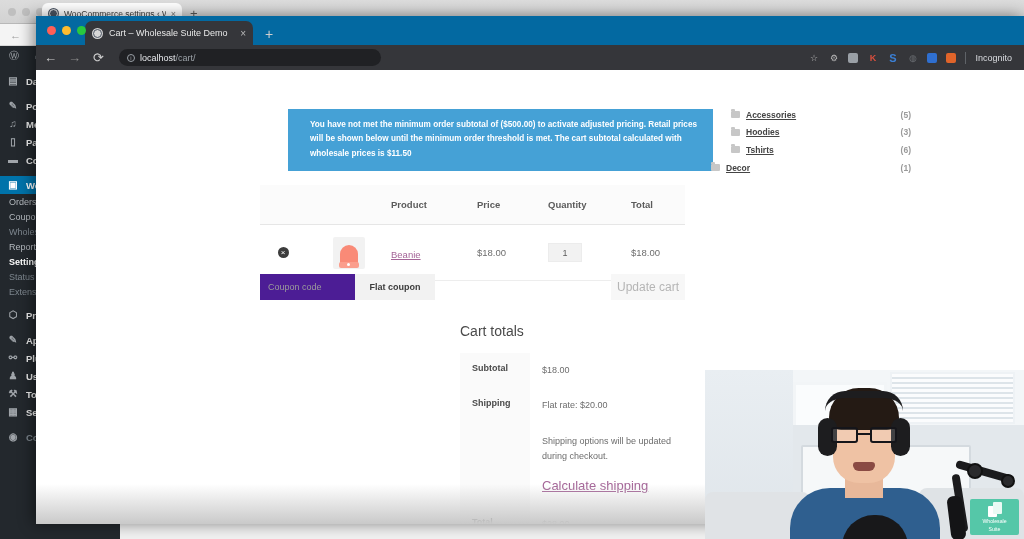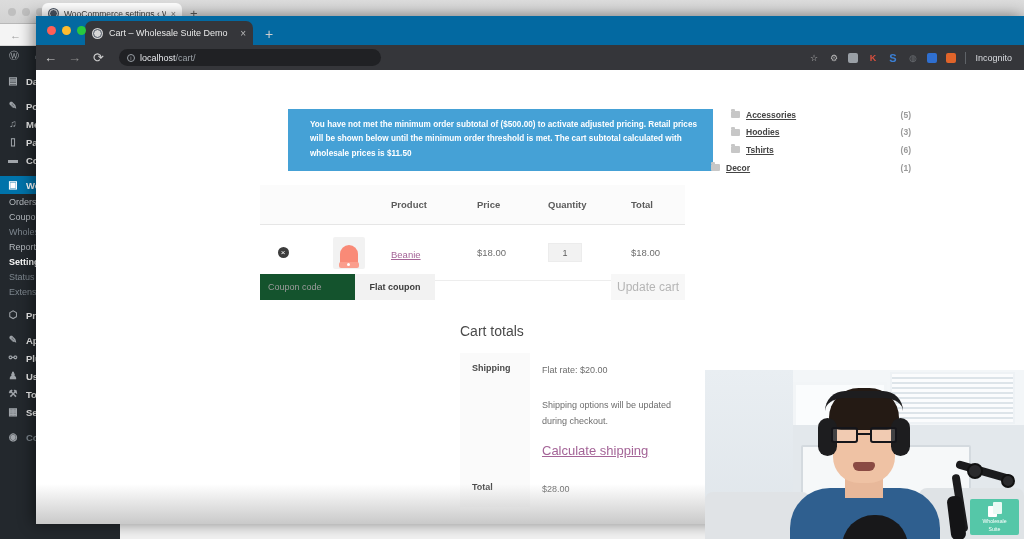--- a/index.html
+++ b/index.html
@@ -188,21 +188,21 @@
     width: 34px; height: 19px; background: #f2f2f2; border: 1px solid #ececec;
     display: flex; align-items: center; justify-content: center;
     font-size: 9px; color: #5b5b5b;
   }
 
   .coupon-row {
     position: absolute; left: 224px; top: 204px; width: 425px; height: 26px;
     display: flex; align-items: center;
   }
   .coupon-input {
-    width: 95px; height: 26px; background: #14532d; border: none;
+    width: 95px; height: 26px; background: #4c1d95; border: none;
     font-size: 9px; color: #9b9b9b; padding: 0 8px;
     font-family: "Liberation Sans", sans-serif;
   }
   .coupon-input::placeholder { color: #9b9b9b; }
   .btn-apply {
     width: 80px; height: 26px; background: #f2f2f2; border: none;
     font-size: 9px; font-weight: bold; color: #3c3c3c; cursor: pointer;
     font-family: "Liberation Sans", sans-serif;
   }
   .btn-update {
@@ -515,20 +515,24 @@
       <div class="coupon-row">
         <input class="coupon-input" type="text" placeholder="Coupon code" style="">
         <button class="btn-apply">Flat coupon</button>
         <button class="btn-update">Update cart</button>
       </div>
 
       <div class="totals">
         <div class="totals-title">Cart totals</div>
         <table class="totals-table">
           <tbody>
+              <tr>
+            <th>Subtotal</th>
+            <td>$18.00</td>
+          </tr>
           <tr>
             <th>Shipping</th>
             <td>
               <div>Flat rate: $20.00</div>
               <div class="ship-note">Shipping options will be updated during checkout.</div>
               <a class="calc-link">Calculate shipping</a>
             </td>
           </tr>
           <tr>
             <th>Total</th>

